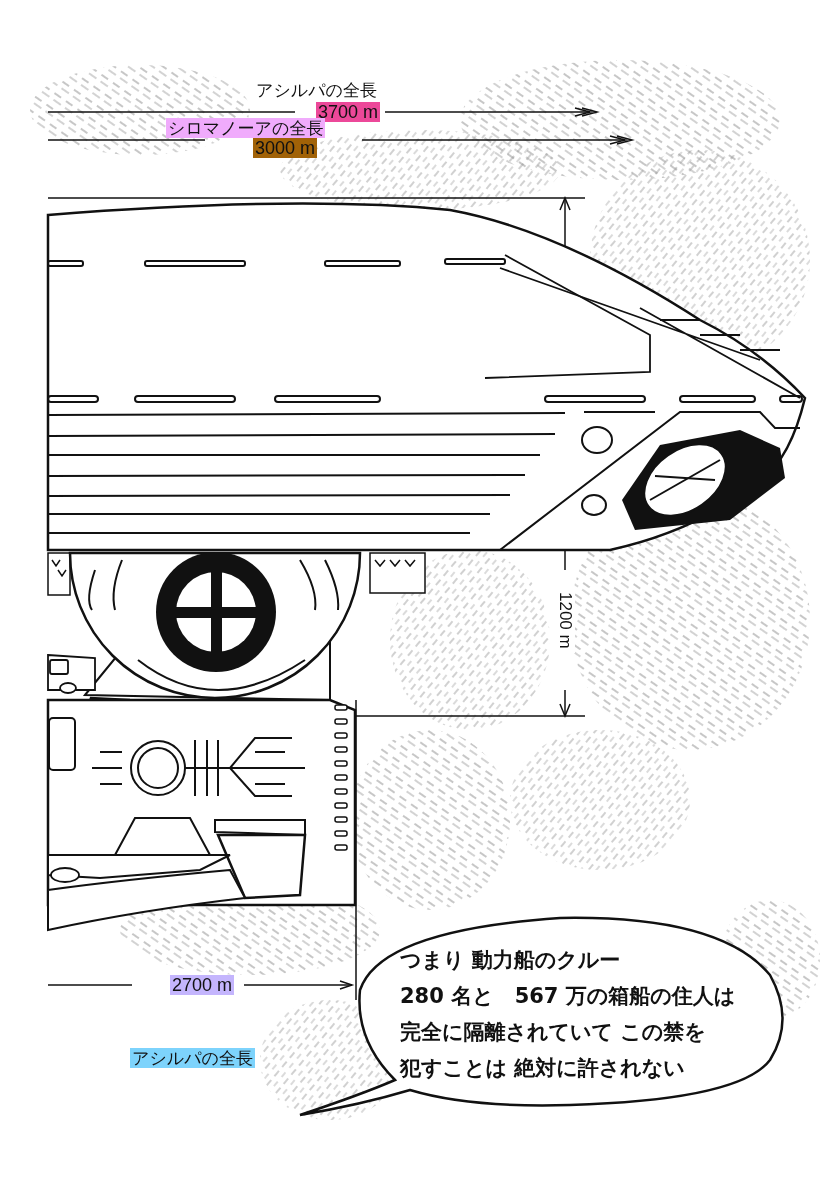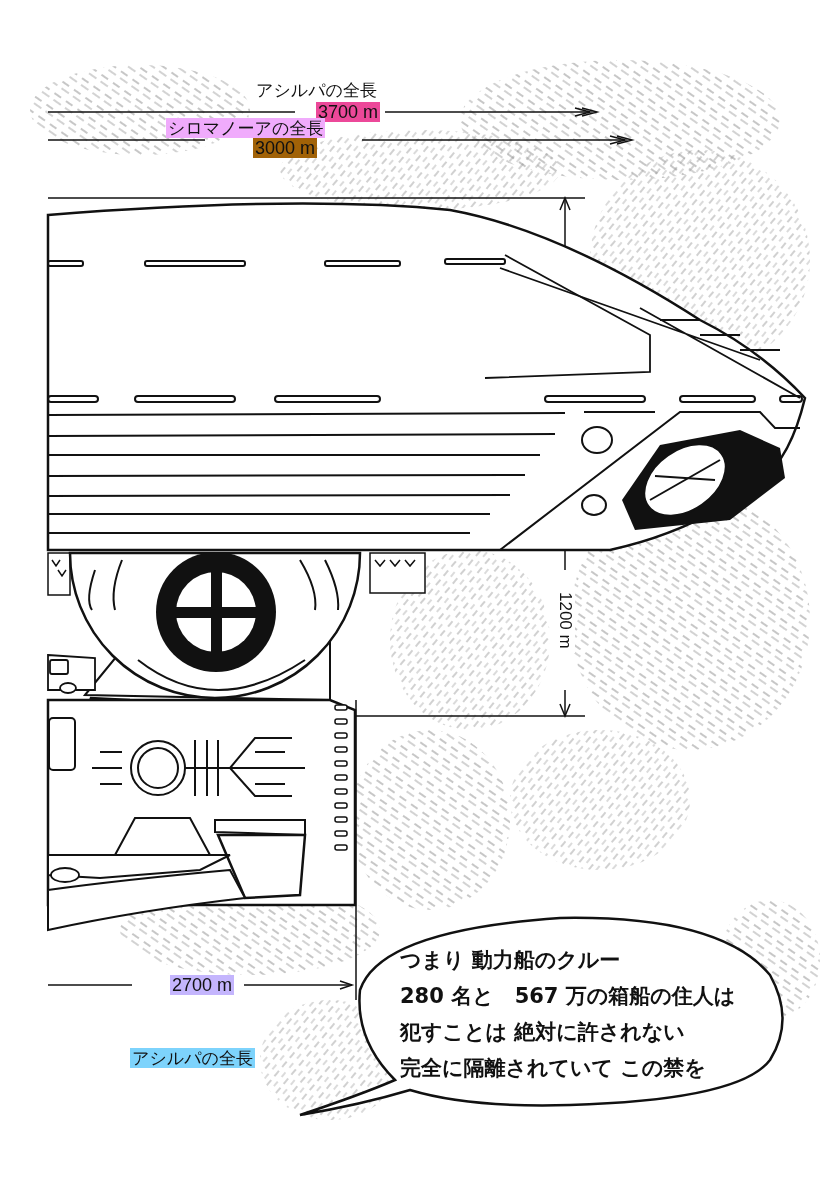--- a/index.html
+++ b/index.html
@@ -176,15 +176,15 @@
 <div class="label num" style="left:316px;top:102px;background:#ec4899;padding:0 2px;">3700 m</div>
 <div class="label" style="left:166px;top:118px;background:#f0abfc;padding:0 2px;">シロマノーアの全長</div>
 <div class="label num" style="left:253px;top:138px;background:#a16207;padding:0 2px;">3000 m</div>
 <div class="vert" style="left:555px;top:588px;">1200 m</div>
 <div class="label num" style="left:170px;top:975px;background:#c4b5fd;padding:0 2px;">2700 m</div>
 <div class="label" style="left:130px;top:1048px;background:#7dd3fc;padding:0 2px;">アシルパの全長</div>
 
 <div class="bubble-text">
   <div>つまり 動力船のクルー</div>
   <div>280 名と　567 万の箱船の住人は</div>
+  <div>完全に隔離されていて この禁を</div>
   <div>犯すことは 絶対に許されない</div>
-  <div>完全に隔離されていて この禁を</div>
 </div>
 
 </body></html>

